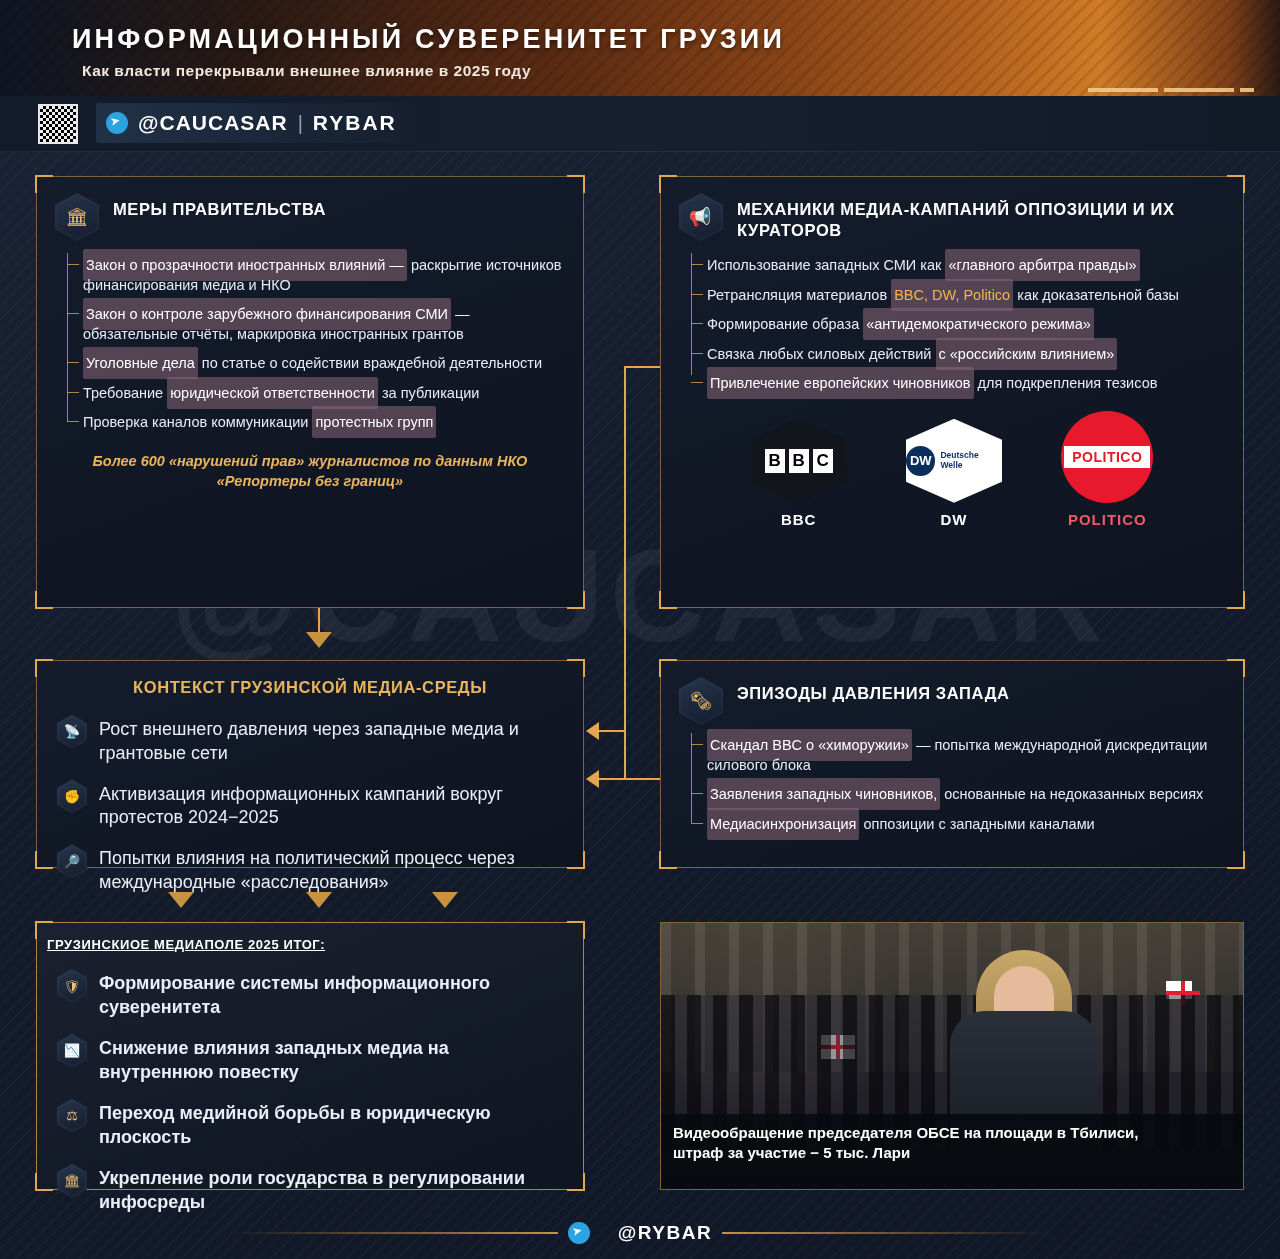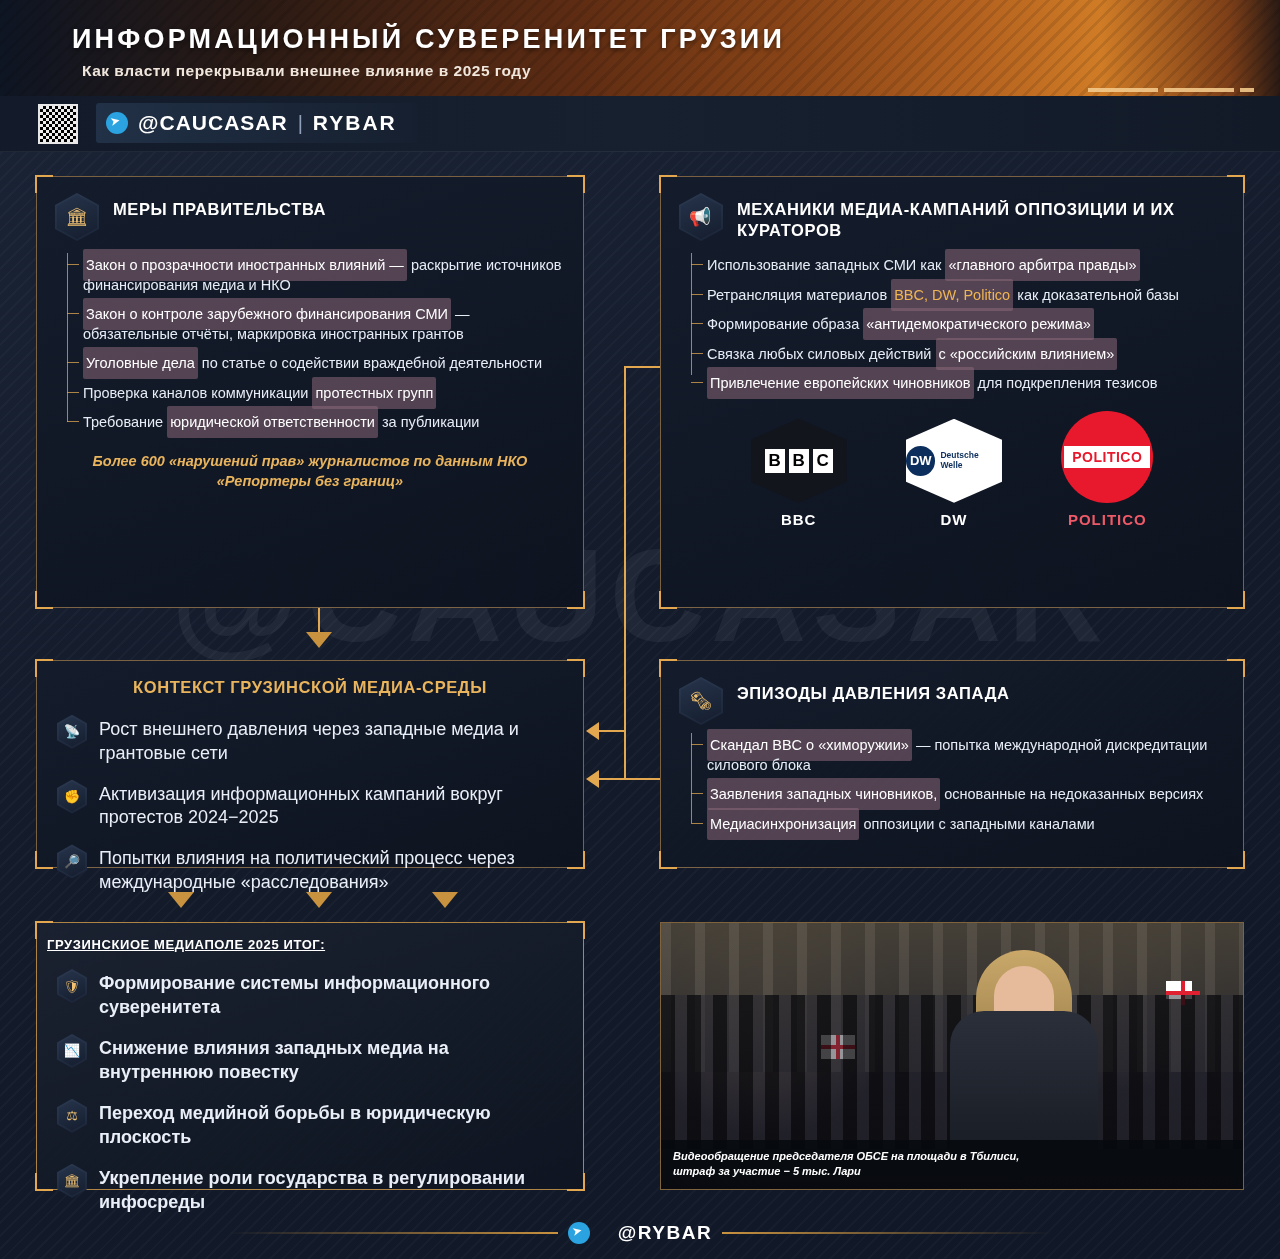--- a/index.html
+++ b/index.html
@@ -241,22 +241,22 @@
     position: absolute; left: 54px; top: 22px; width: 60px; height: 74px;
     background: #e6bb9b; border-radius: 30px 30px 26px 26px;
   }
   .ps-body {
     position: absolute; left: 10px; bottom: 0; width: 148px; height: 140px;
     background: linear-gradient(180deg, #2a2f3a, #191d25); border-radius: 34px 34px 0 0;
   }
   .photo-caption {
     position: absolute; left: 0; right: 0; bottom: 0;
     background: rgba(6,9,14,.86);
-    padding: 9px 12px 11px 12px;
-    font-size: 11px; font-weight: bold; line-height: 1.3; color: #ffffff; font-style: italic;
+    padding: 9px 12px 27px 12px;
+    font-size: 15px; font-weight: bold; line-height: 1.3; color: #ffffff;
   }
 
   
   .footer {
     position: absolute; left: 0; bottom: 0; width: 1280px; height: 52px;
     display: flex; align-items: center; justify-content: center; gap: 10px;
   }
   .footer .ln { height: 2px; width: 330px; background: linear-gradient(90deg, rgba(226,168,79,0), #c8923f); }
   .footer .ln.r { background: linear-gradient(90deg, #c8923f, rgba(226,168,79,0)); }
   .footer .fname { font-size: 19px; font-weight: bold; letter-spacing: 1.5px; color: #fff; margin-left: 18px; }
@@ -308,27 +308,27 @@
       </div>
       <div class="titem">
         <span class="hl">Закон о контроле зарубежного финансирования СМИ</span>
         <span>— обязательные отчёты, маркировка иностранных грантов</span>
       </div>
       <div class="titem">
         <span class="hl">Уголовные дела</span>
         <span>по статье о содействии враждебной деятельности</span>
       </div>
       <div class="titem">
-        <span>Проверка каналов коммуникации</span>
-        <span class="hl">протестных групп</span>
-      </div>
-      <div class="titem">
         <span>Требование</span>
         <span class="hl">юридической ответственности</span>
         <span>за публикации</span>
+      </div>
+      <div class="titem">
+        <span>Проверка каналов коммуникации</span>
+        <span class="hl">протестных групп</span>
       </div>
     </div>
 
     <div class="note">Более 600 «нарушений прав» журналистов по данным НКО «Репортеры без границ»</div>
   </div>
 
   <div class="panel" style="left:660px; top:176px; width:584px; height:432px;">
     <i class="corner tl"></i>
     <i class="corner tr"></i>
     <i class="corner bl"></i>

